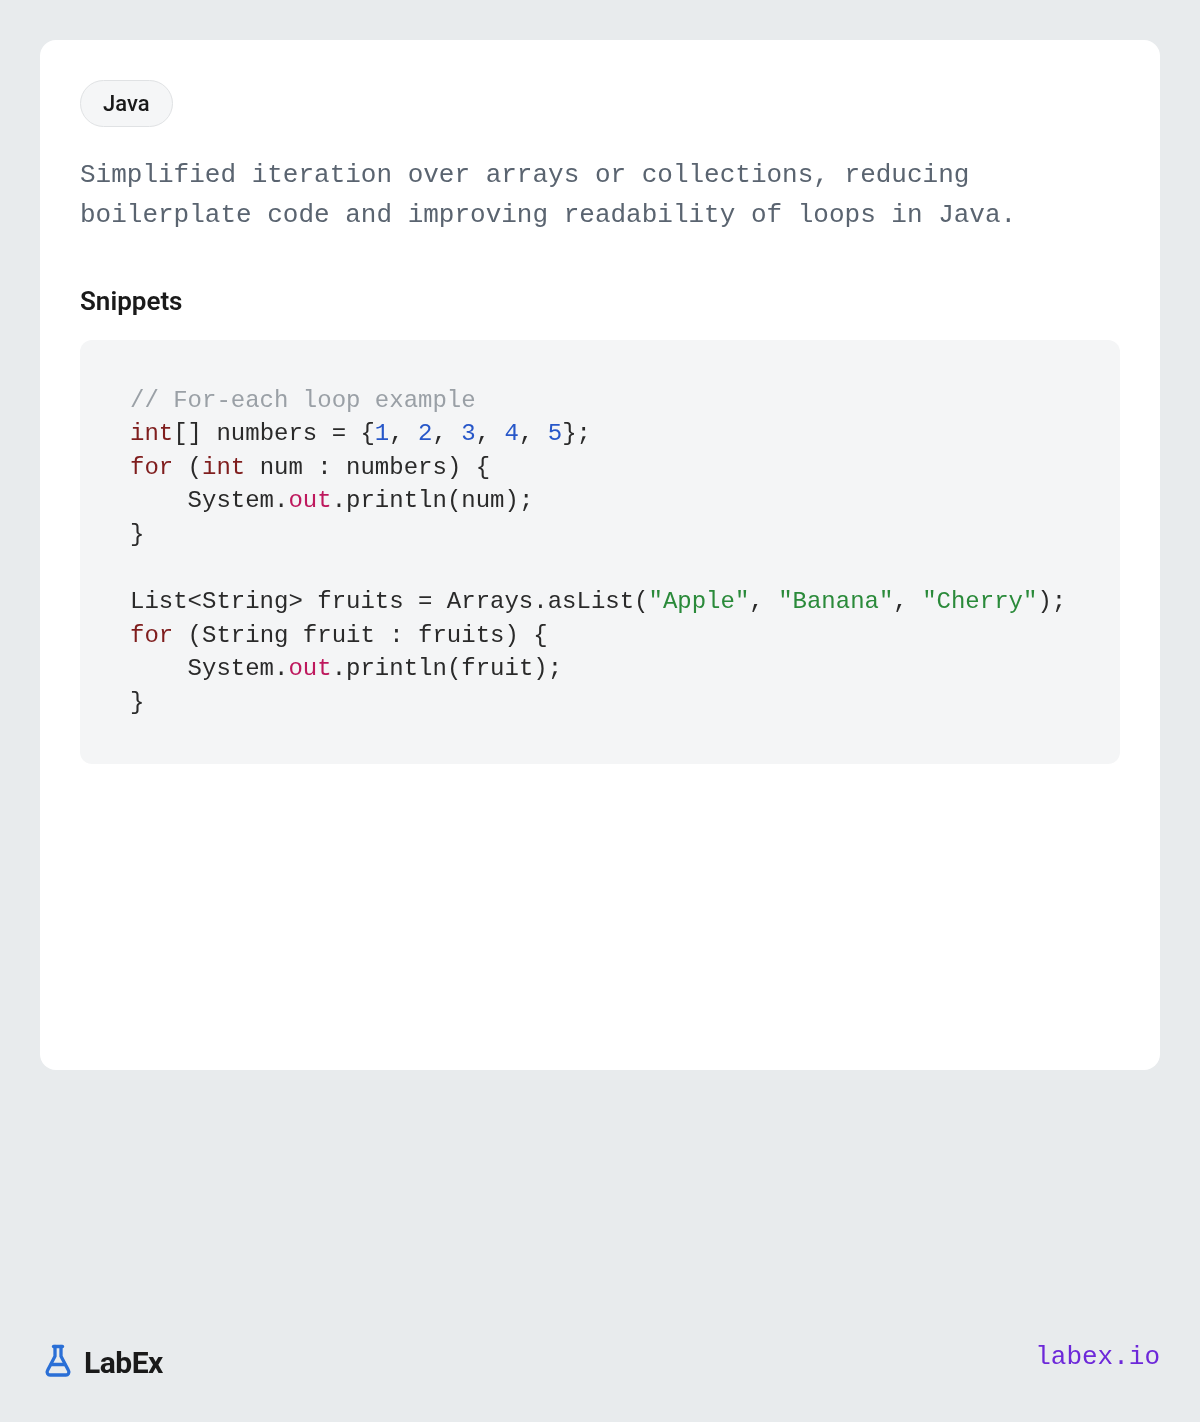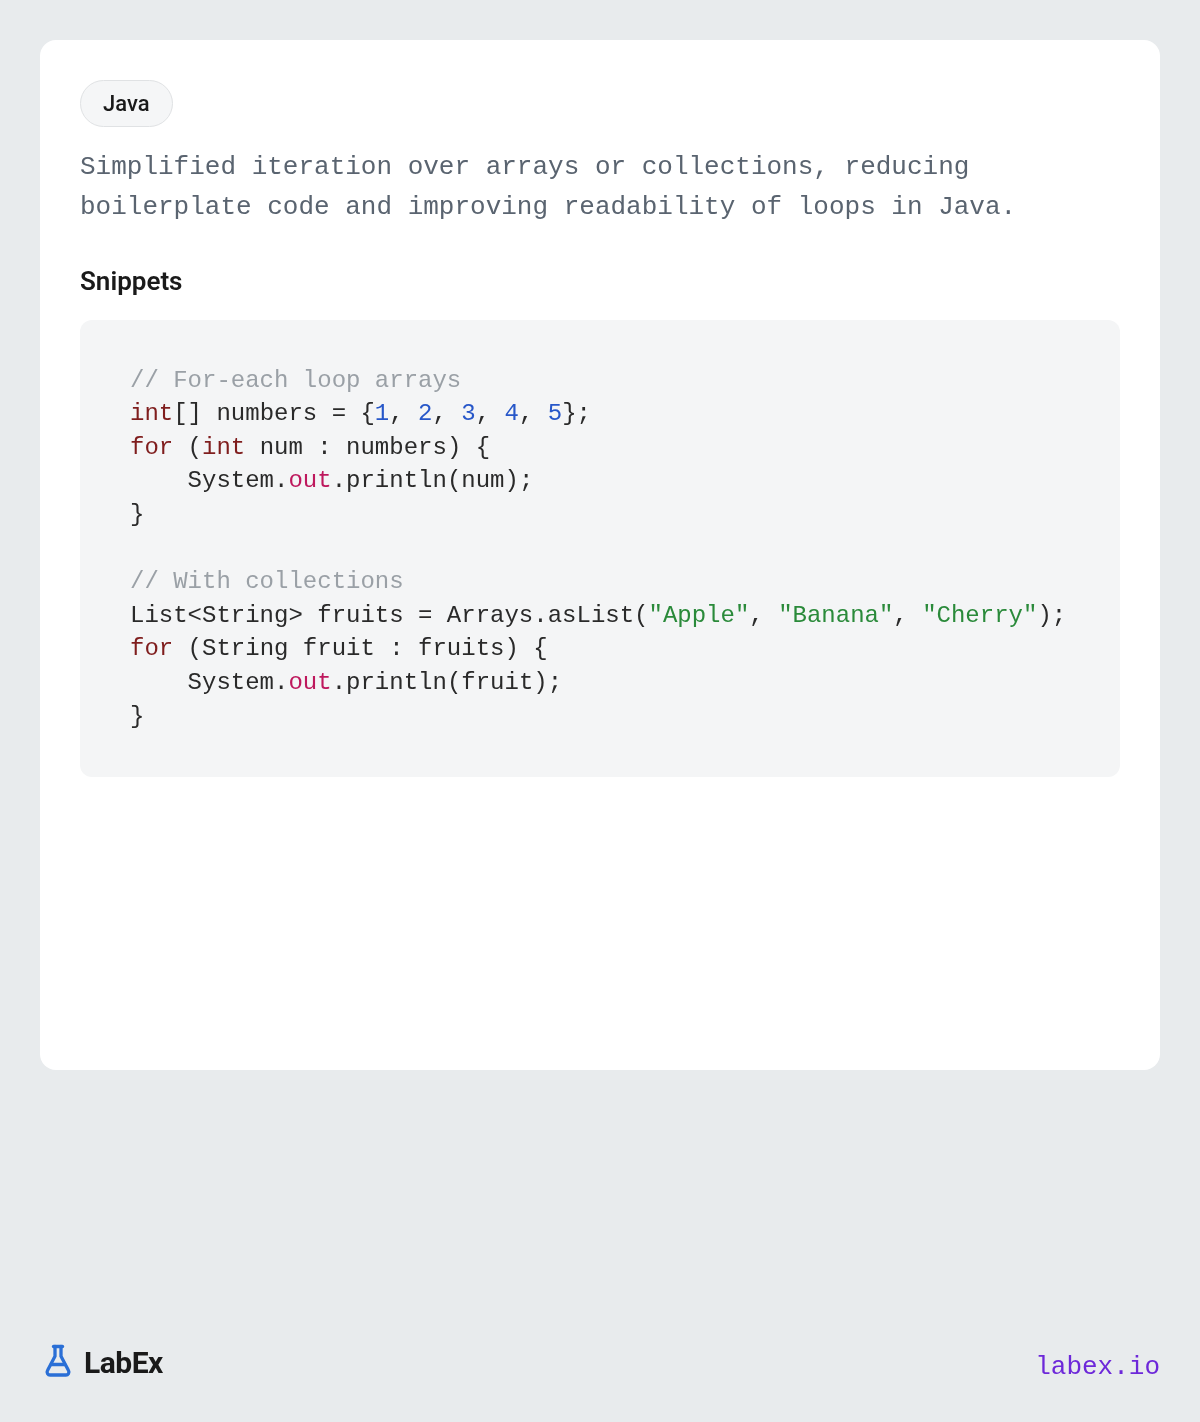--- a/index.html
+++ b/index.html
@@ -23,36 +23,36 @@
     }
     .tag {
       display: inline-block;
       background: #f5f6f7;
       border: 1px solid #e0e2e4;
       border-radius: 24px;
       padding: 10px 22px;
       font-size: 22px;
       font-weight: 500;
       color: #1a1a1a;
-      margin-bottom: 20px;
+      margin-bottom: 28px;
     }
     .title {
       font-size: 60px;
       font-weight: 300;
       color: #1a1a1a;
       letter-spacing: -0.5px;
       margin-bottom: 40px;
       line-height: 1.1;
     }
     .description {
       font-family: ui-monospace, SFMono-Regular, "SF Mono", Menlo, Monaco, Consolas, "Courier New", monospace;
       font-size: 26px;
       color: #5a6470;
       line-height: 1.55;
-      margin-bottom: 38px;
+      margin-bottom: 50px;
     }
     .section-heading {
       font-size: 26px;
       font-weight: 600;
       color: #1a1a1a;
       margin-bottom: 24px;
     }
     .code-block {
       background: #f4f5f6;
       border-radius: 12px;
@@ -70,21 +70,21 @@
     .tok-string { color: #2a8a3a; }
     .tok-field { color: #be185d; }
 
     .footer {
       position: absolute;
       bottom: 40px;
       left: 40px;
       right: 40px;
       display: flex;
       justify-content: space-between;
-      align-items: flex-end;
+      align-items: flex-start;
       gap: 44px;
     }
     .brand {
       display: flex;
       align-items: center;
       gap: 8px;
     }
     .brand-name {
       font-size: 30px;
       font-weight: 700;
@@ -101,27 +101,26 @@
       height: 36px;
     }
   </style>
 </head>
 <body>
 
 <div class="card">
   <div class="tag">Java</div>
   <p class="description">Simplified iteration over arrays or collections, reducing boilerplate code and improving readability of loops in Java.</p>
   <h2 class="section-heading">Snippets</h2>
-  <pre class="code-block" id="code-block"><span class="tok-comment">// For-each loop arrays</span>
+  <pre class="code-block" id="code-block"><span class="tok-comment">// For-each loop example</span>
 <span class="tok-keyword">int</span>[] numbers = {<span class="tok-number">1</span>, <span class="tok-number">2</span>, <span class="tok-number">3</span>, <span class="tok-number">4</span>, <span class="tok-number">5</span>};
 <span class="tok-keyword">for</span> (<span class="tok-keyword">int</span> num : numbers) {
     System.<span class="tok-field">out</span>.println(num);
 }
 
-<span class="tok-comment">// With collections</span>
 List&lt;String&gt; fruits = Arrays.asList(<span class="tok-string">"Apple"</span>, <span class="tok-string">"Banana"</span>, <span class="tok-string">"Cherry"</span>);
 <span class="tok-keyword">for</span> (String fruit : fruits) {
     System.<span class="tok-field">out</span>.println(fruit);
 }</pre>
 </div>
 
 <div class="footer">
   <div class="brand">
     <span>
       <svg class="flask-icon" viewBox="0 0 24 24" fill="none" stroke="#2a6fd6" stroke-width="2.2" stroke-linecap="round" stroke-linejoin="round">

